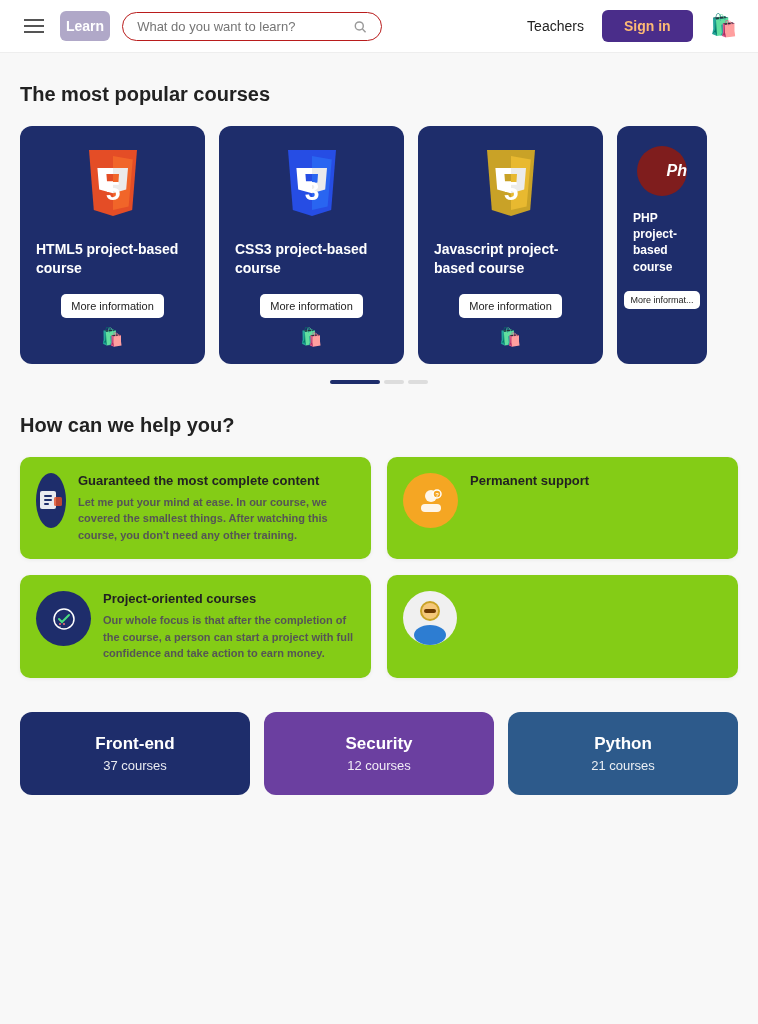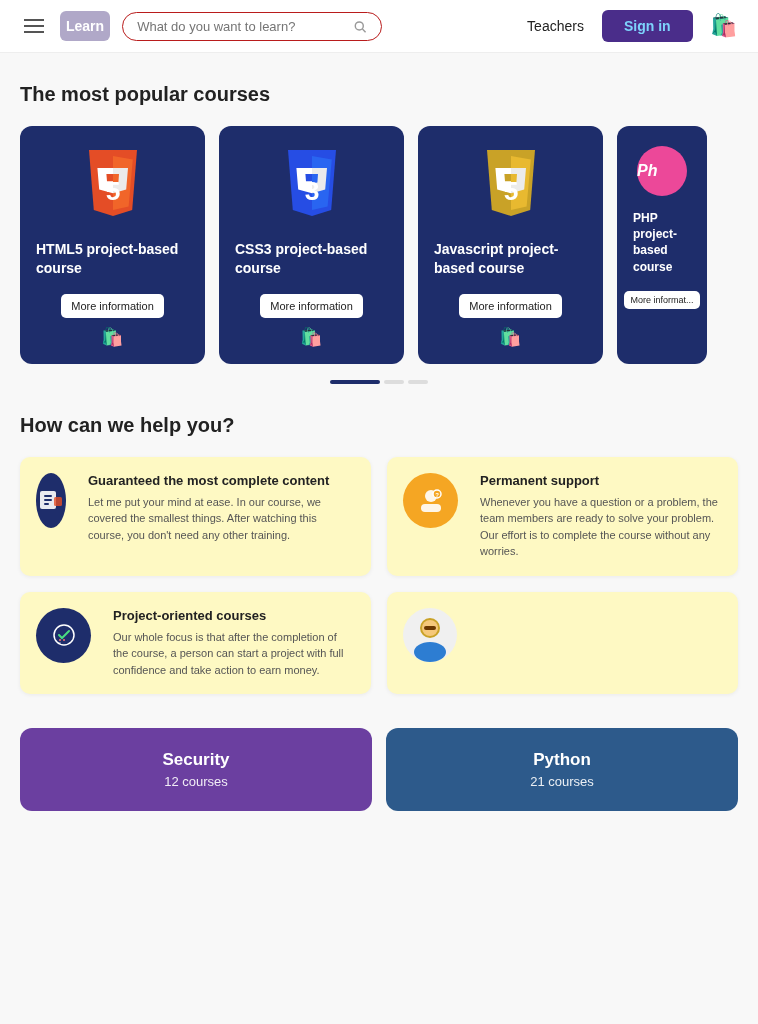--- a/index.html
+++ b/index.html
@@ -20,21 +20,21 @@
       display: flex; align-items: center; border: 1px solid #b91c1c;
       border-radius: 20px; padding: 6px 14px; gap: 6px; flex: 1; max-width: 260px;
       background: #fff;
     }
     .search-bar input {
       border: none; outline: none; font-size: 13px; color: #888; width: 100%; background: transparent;
     }
     .nav-right { display: flex; align-items: center; gap: 18px; margin-left: auto; }
     .teachers-link { font-size: 14px; color: #222; cursor: pointer; text-decoration: none; }
     .signin-btn {
-      background: #4a2d8a; color: #7dd3fc; border: none; border-radius: 6px;
+      background: #4a2d8a; color: #fdba74; border: none; border-radius: 6px;
       padding: 8px 22px; font-size: 14px; font-weight: 600; cursor: pointer;
     }
     .cart-icon { font-size: 22px; color: #333; cursor: pointer; }
 
     
     .main { padding: 30px 20px 20px; }
 
     
     .section-title { font-size: 20px; font-weight: 700; color: #222; margin-bottom: 20px; }
     .courses-row {
@@ -59,25 +59,25 @@
     
     .scroll-bar { display: flex; justify-content: center; gap: 4px; margin: 16px 0 30px; }
     .scroll-dot { height: 4px; border-radius: 2px; background: #ddd; }
     .scroll-dot.active { background: #1e2d6b; width: 50px; }
     .scroll-dot:not(.active) { width: 20px; }
 
     
     .help-section { margin-top: 10px; }
     .help-grid { display: grid; grid-template-columns: 1fr 1fr; gap: 16px; margin-top: 16px; }
     .help-card {
-      background: #fef9c3; border-radius: 10px; padding: 16px; display: flex; gap: 22px;
+      background: #84cc16; border-radius: 10px; padding: 16px; display: flex; gap: 12px;
       align-items: flex-start; box-shadow: 0 1px 4px rgba(0,0,0,0.06);
     }
     .help-card h3 { font-size: 13px; font-weight: 700; color: #222; margin-bottom: 6px; }
-    .help-card p { font-size: 11px; color: #555; line-height: 1.5; }
+    .help-card p { font-size: 11px; color: #555; line-height: 1.5; font-weight: bold; }
 
     
     .roadmaps-section { margin-top: 34px; }
     .roadmaps-row { display: flex; gap: 14px; margin-top: 16px; }
     .roadmap-card {
       flex: 1; border-radius: 12px; padding: 22px 16px; text-align: center; color: #fff;
     }
     .roadmap-card h3 { font-size: 17px; font-weight: 700; margin-bottom: 4px; }
     .roadmap-card p { font-size: 13px; opacity: 0.9; }
     .roadmap-frontend { background: #1e2d6b; }
@@ -165,21 +165,21 @@
           </svg>
         </div>
         <div class="course-title">Javascript project-based course</div>
         <div class="course-actions">
           <button class="more-info-btn">More information</button>
           <button class="cart-btn">🛍️</button>
         </div>
       </div>
 
       <div class="course-card partial">
-        <div class="course-logo" style="width:50px;height:50px;background:#ec4899;border-radius:50%;display:flex;align-items:center;justify-content:flex-start;">
+        <div class="course-logo" style="width:50px;height:50px;background:#7f1d1d;border-radius:50%;display:flex;align-items:center;justify-content:flex-end;">
           <span style="color:#fff;font-weight:900;font-size:16px;font-style:italic;">Ph</span>
         </div>
         <div class="course-title" style="font-size:12px;">PHP project-based course</div>
         <div class="course-actions">
           <button class="more-info-btn" style="font-size:9px;padding:4px 6px;text-align:center;">More informat...</button>
         </div>
       </div>
 
     </div>
 
@@ -214,21 +214,20 @@
         <div style="width:55px;height:55px;flex-shrink:0;background:#f5a623;border-radius:50%;display:flex;align-items:center;justify-content:center;">
           <svg width="28" height="28" viewBox="0 0 28 28" fill="none">
             <circle cx="14" cy="10" r="6" fill="#fff" opacity="0.9"></circle>
             <rect x="4" y="18" width="20" height="8" rx="4" fill="#fff" opacity="0.9"></rect>
             <circle cx="20" cy="8" r="4" fill="#f5a623" stroke="#fff" stroke-width="1.5"></circle>
             <text x="20" y="11" text-anchor="middle" font-size="6" fill="#fff" font-weight="bold">?</text>
           </svg>
         </div>
         <div>
           <h3>Permanent support</h3>
-          <p>Whenever you have a question or a problem, the team members are ready to solve your problem. Our effort is to complete the course without any worries.</p>
         </div>
       </div>
 
       <div class="help-card">
         <div style="width:55px;height:55px;flex-shrink:0;background:#1e2d6b;border-radius:50%;display:flex;align-items:center;justify-content:center;">
           <svg width="30" height="30" viewBox="0 0 30 30" fill="none">
             <circle cx="15" cy="15" r="10" stroke="#fff" stroke-width="1.5" fill="none"></circle>
             <path d="M10 15 L13 18 L20 11" stroke="#4ade80" stroke-width="2" stroke-linecap="round"></path>
             <path d="M10 20 L12 20" stroke="#f87171" stroke-width="1.5"></path>
             <path d="M14 20 L16 20" stroke="#f87171" stroke-width="1.5"></path>
@@ -252,20 +251,24 @@
           </svg>
         </div>
       </div>
 
     </div>
   </section>
 
   <section class="roadmaps-section">
     <div class="roadmaps-row">
 
+      <div class="roadmap-card roadmap-frontend">
+        <h3>Front-end</h3>
+        <p>37 courses</p>
+      </div>
 
       <div class="roadmap-card roadmap-security">
         <h3>Security</h3>
         <p>12 courses</p>
       </div>
 
       <div class="roadmap-card roadmap-python">
         <h3>Python</h3>
         <p>21 courses</p>
       </div>

